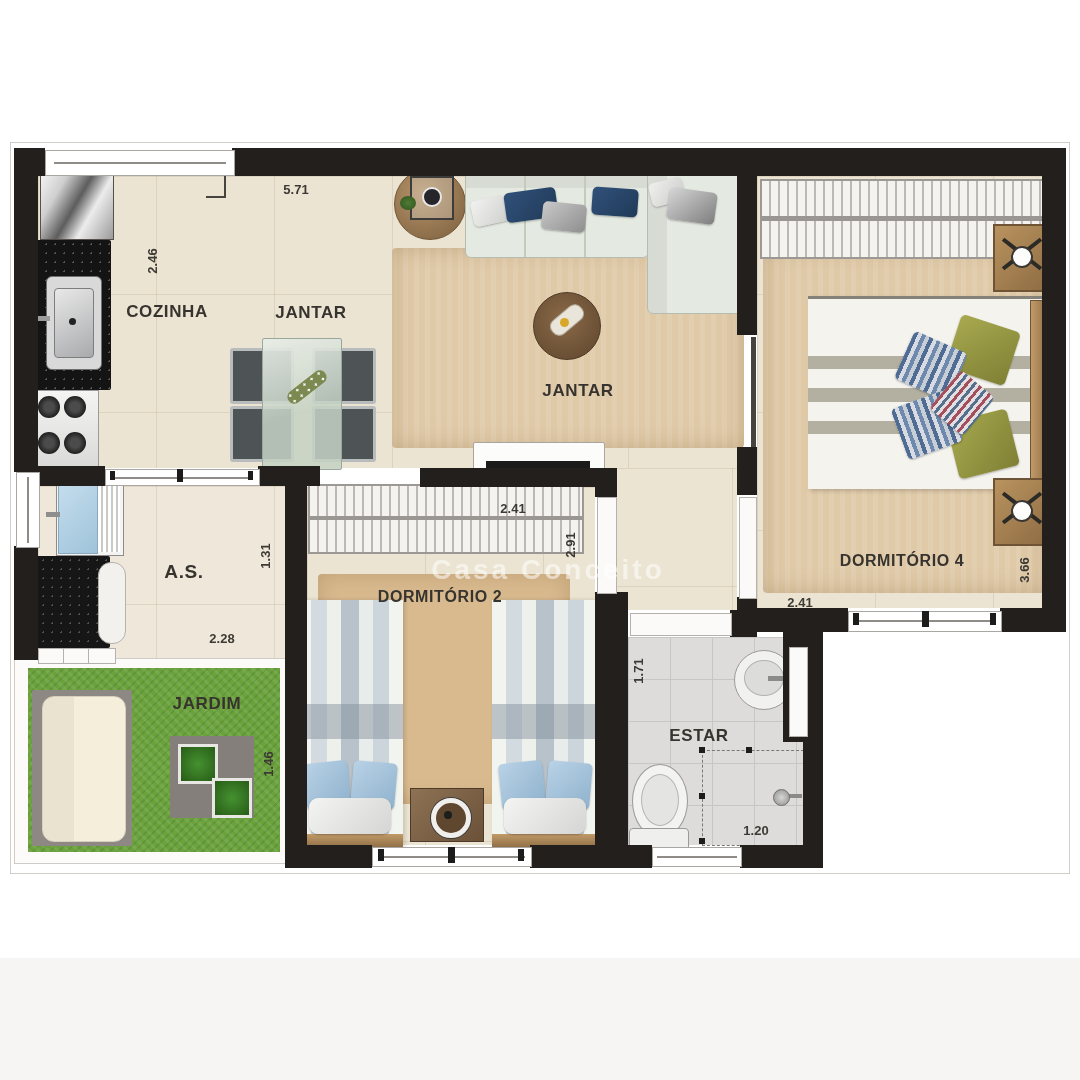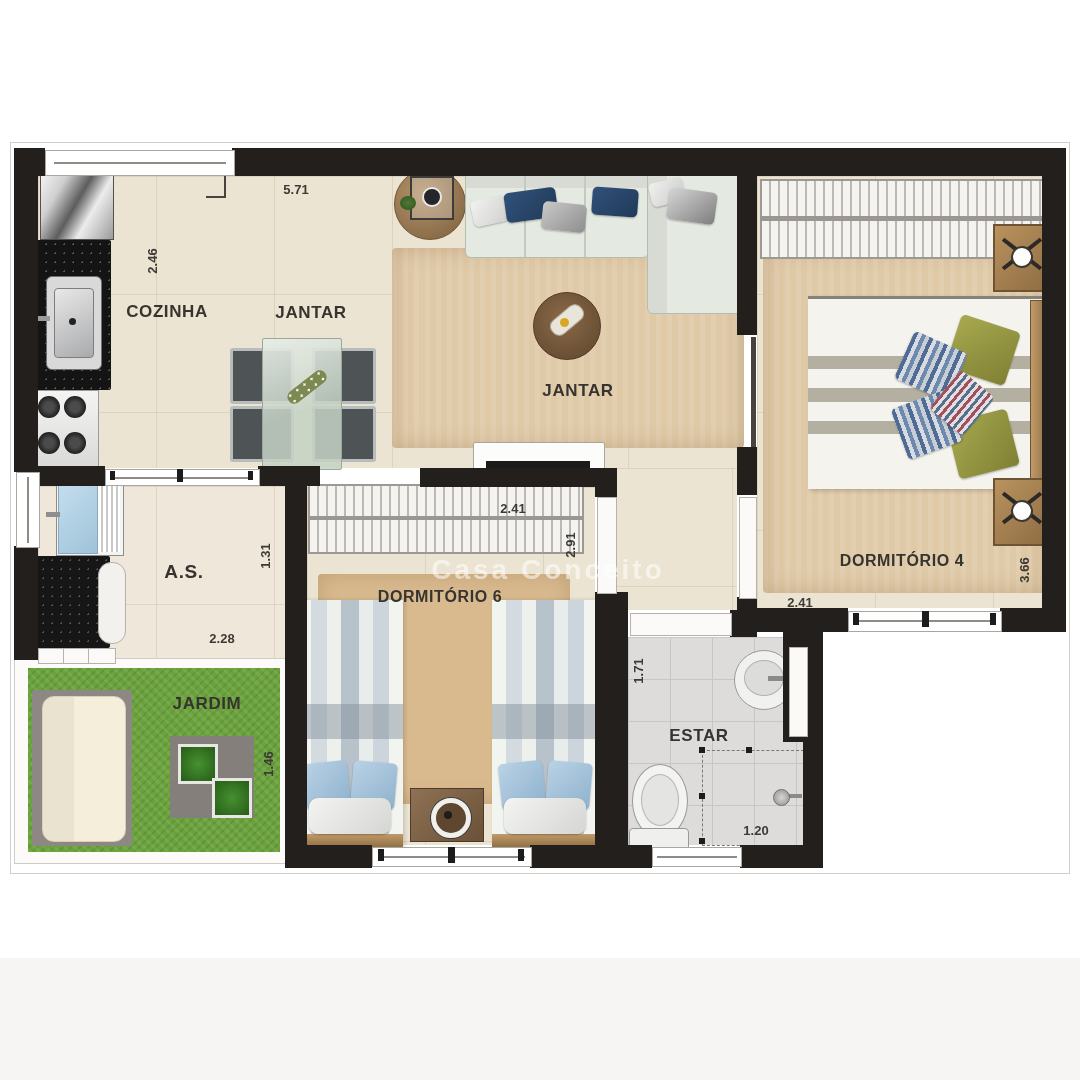--- a/index.html
+++ b/index.html
@@ -253,21 +253,21 @@
   <div class="door" style="left:597px;top:497px;width:18px;height:95px"></div>
   <div class="door" style="left:739px;top:497px;width:16px;height:100px"></div>
   <div class="swing" style="left:751px;top:337px;width:5px;height:110px"></div>
   <div class="door" style="left:630px;top:613px;width:100px;height:21px"></div>
   <div class="door" style="left:789px;top:647px;width:17px;height:88px"></div>
 
   <div class="label" style="left:167px;top:311px">COZINHA</div>
   <div class="label" style="left:311px;top:312px">JANTAR</div>
   <div class="label" style="left:578px;top:390px">JANTAR</div>
   <div class="label" style="left:902px;top:561px;font-size:16px">DORMITÓRIO 4</div>
-  <div class="label" style="left:440px;top:597px;font-size:16px">DORMITÓRIO 6</div>
+  <div class="label" style="left:440px;top:597px;font-size:16px">DORMITÓRIO 2</div>
   <div class="label" style="left:184px;top:571px;font-size:19px">A.S.</div>
   <div class="label" style="left:207px;top:703px">JARDIM</div>
   <div class="label" style="left:699px;top:735px">ESTAR</div>
 
   <div class="dim" style="left:296px;top:189px">5.71</div>
   <div class="dim v" style="left:152px;top:261px">2.46</div>
   <div class="dim" style="left:800px;top:602px">2.41</div>
   <div class="dim v" style="left:1024px;top:570px">3.66</div>
   <div class="dim" style="left:513px;top:508px">2.41</div>
   <div class="dim v" style="left:570px;top:545px">2.91</div>

